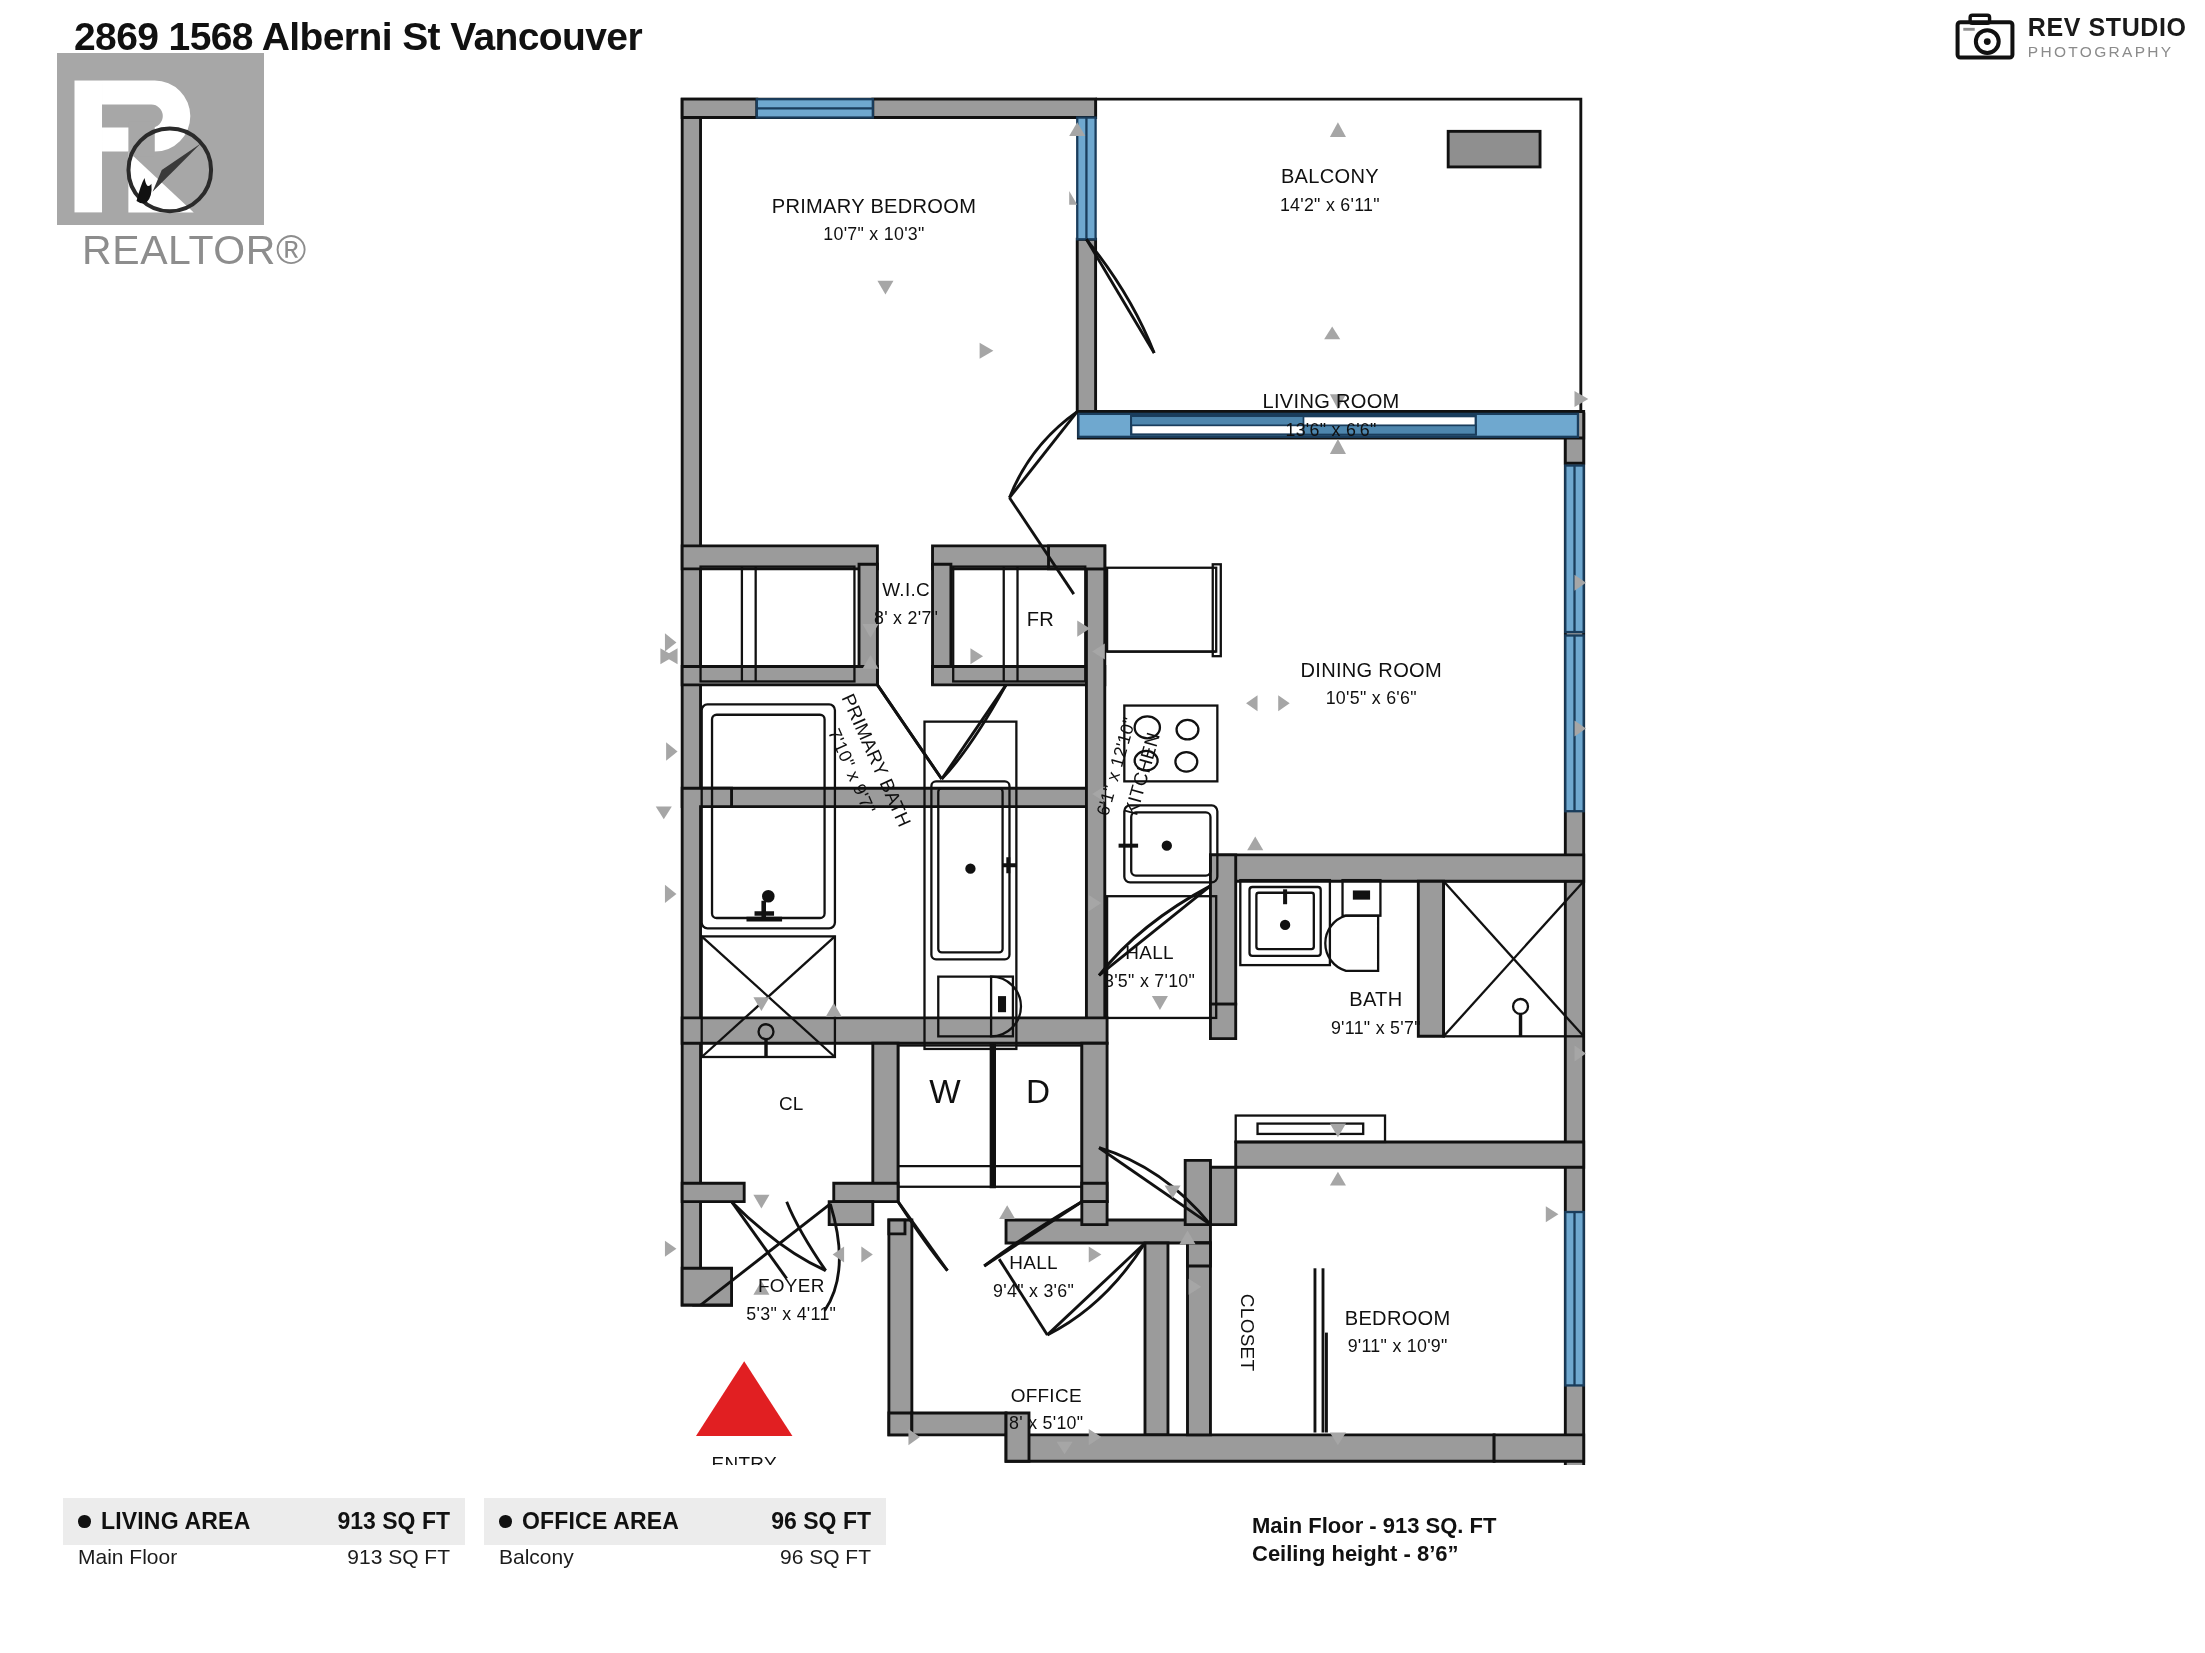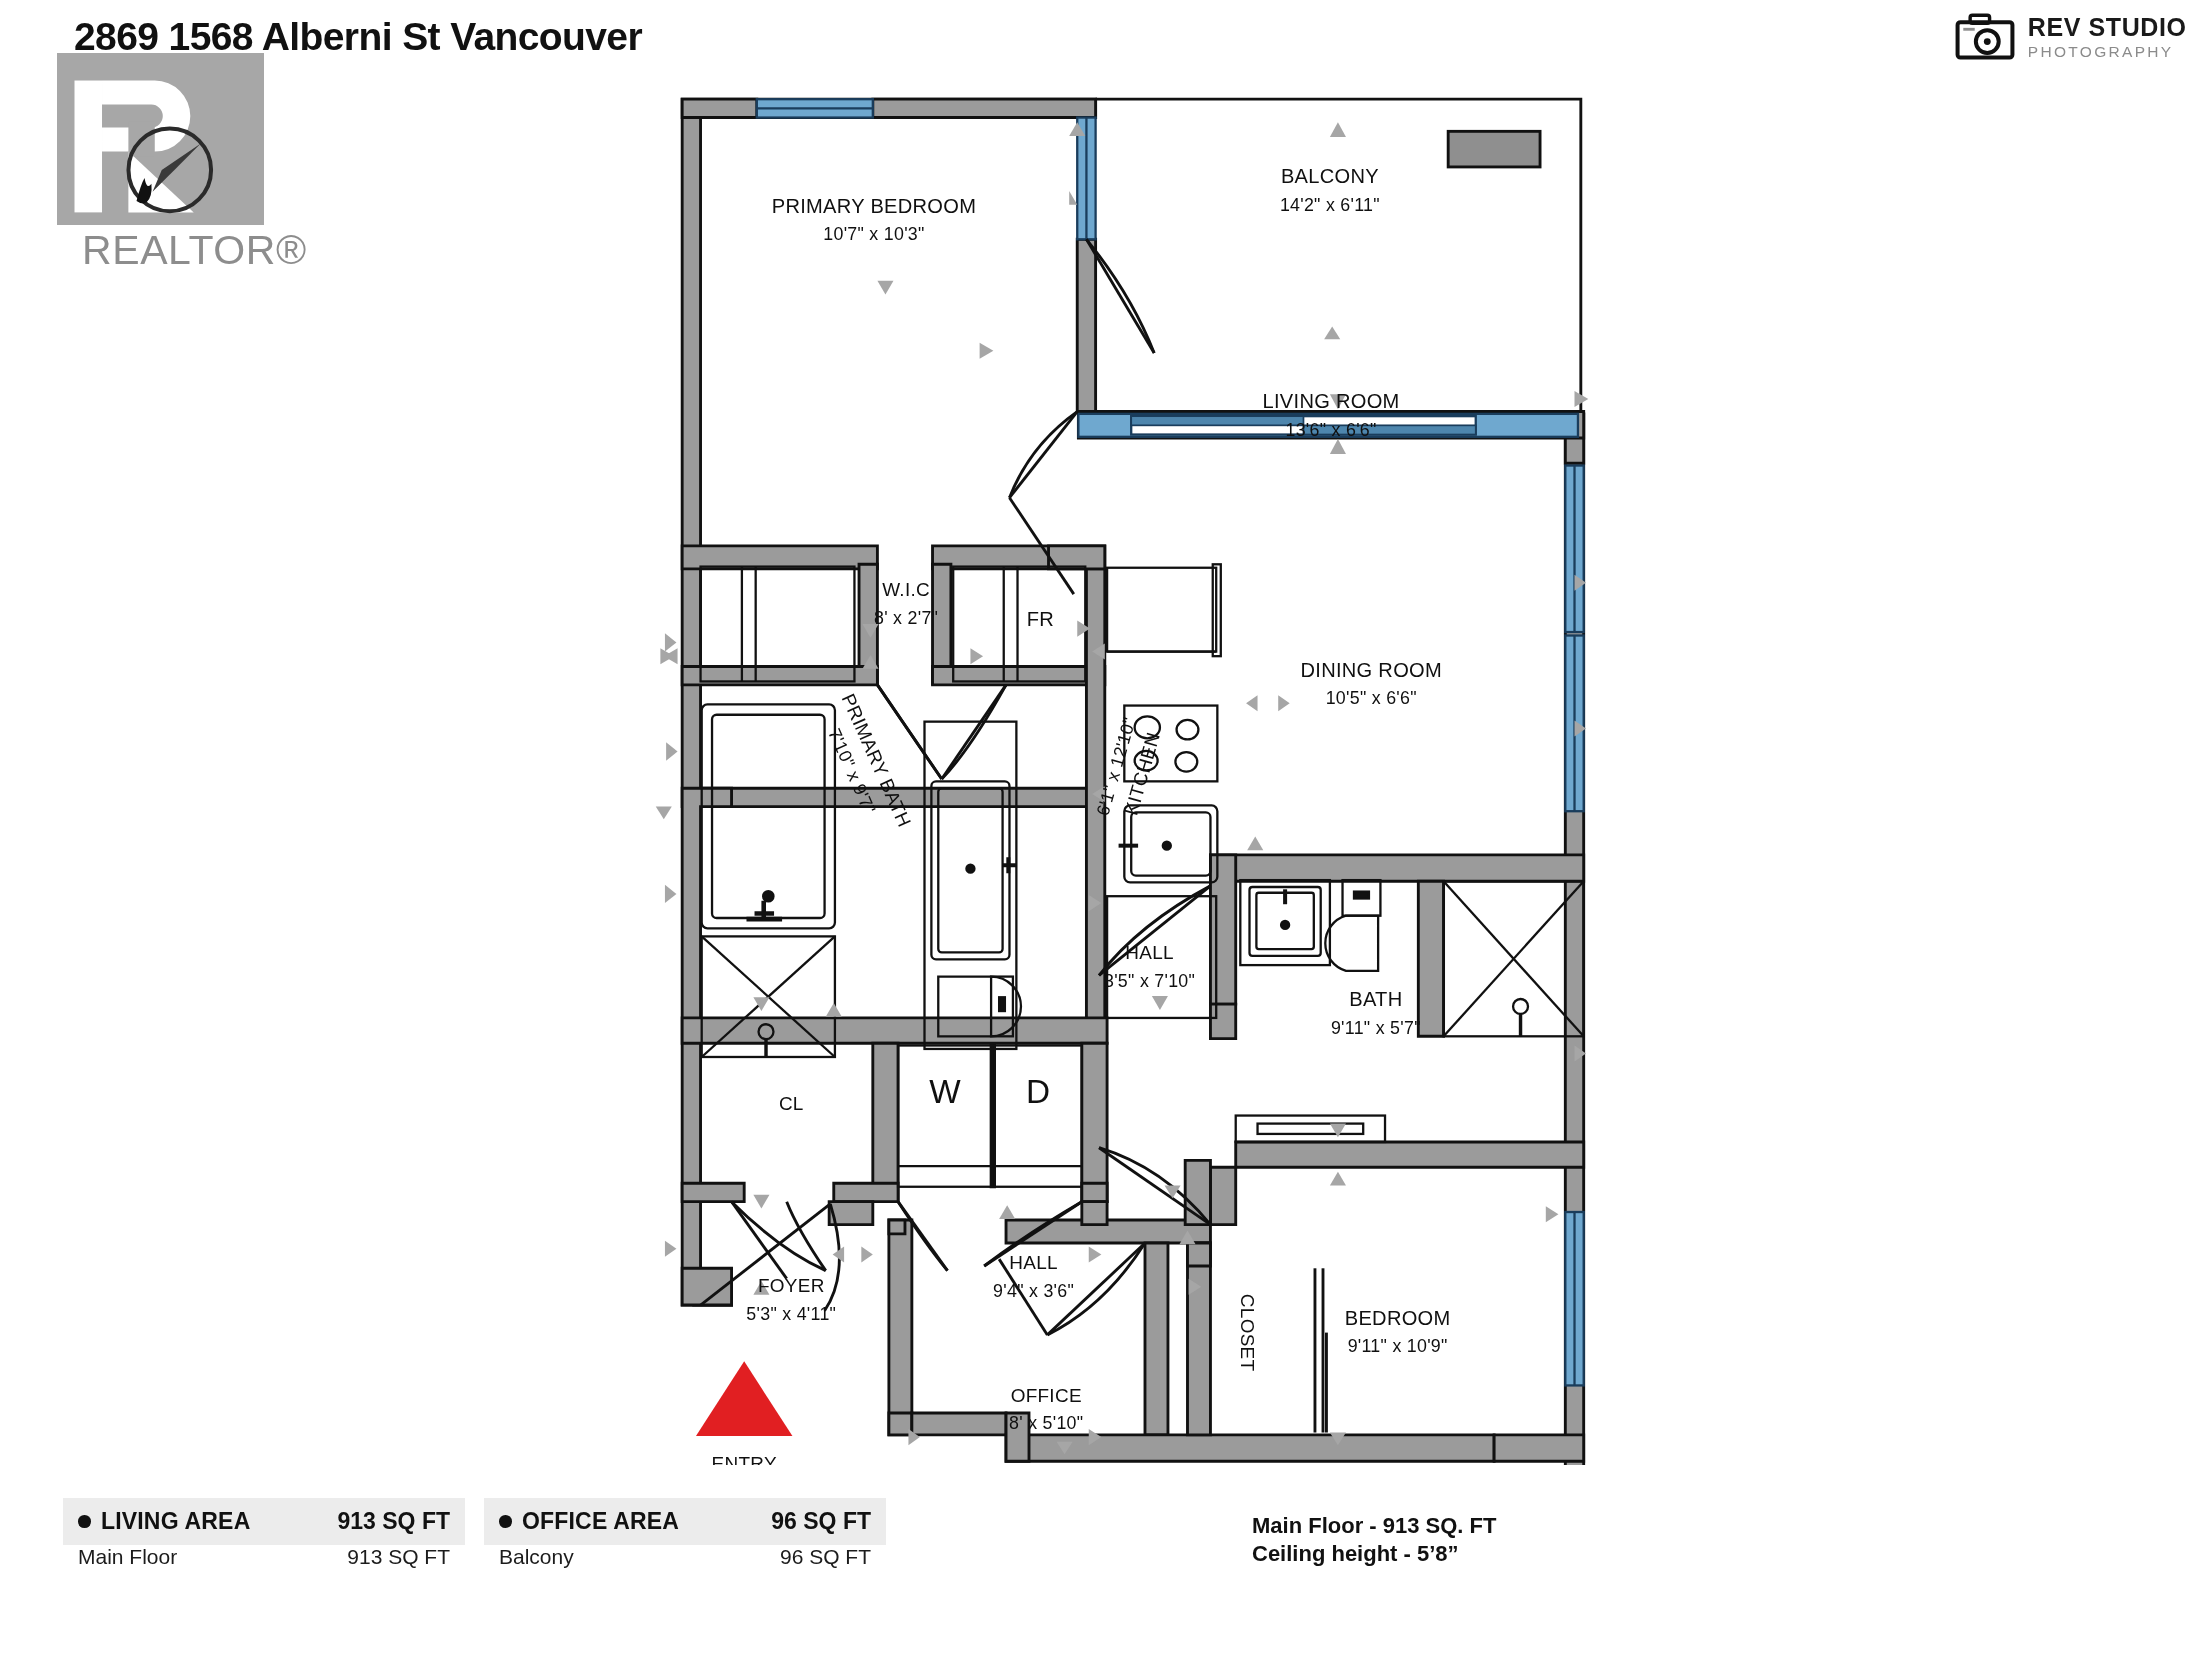--- a/index.html
+++ b/index.html
@@ -426,21 +426,21 @@
   <g>
     <path d="M1296 2250 l84 130 h-168 z" fill="#e11f22"></path>
     <text class="rm" x="1296" y="2440">ENTRY</text>
   </g>
 
 </svg>
 </div>
 
 <div id="mainfloor-note">
   <div>Main Floor - 913 SQ. FT</div>
-  <div>Ceiling height - 5’8”</div>
+  <div>Ceiling height - 8’6”</div>
 </div>
 
 <div id="footer">
 
   <div class="areaTbl" style="left:63px;width:402px;">
     <div class="areaHdr">
       <span class="dot"></span>
       <span class="lab">LIVING AREA</span>
       <span class="val">913 SQ FT</span>
     </div>

